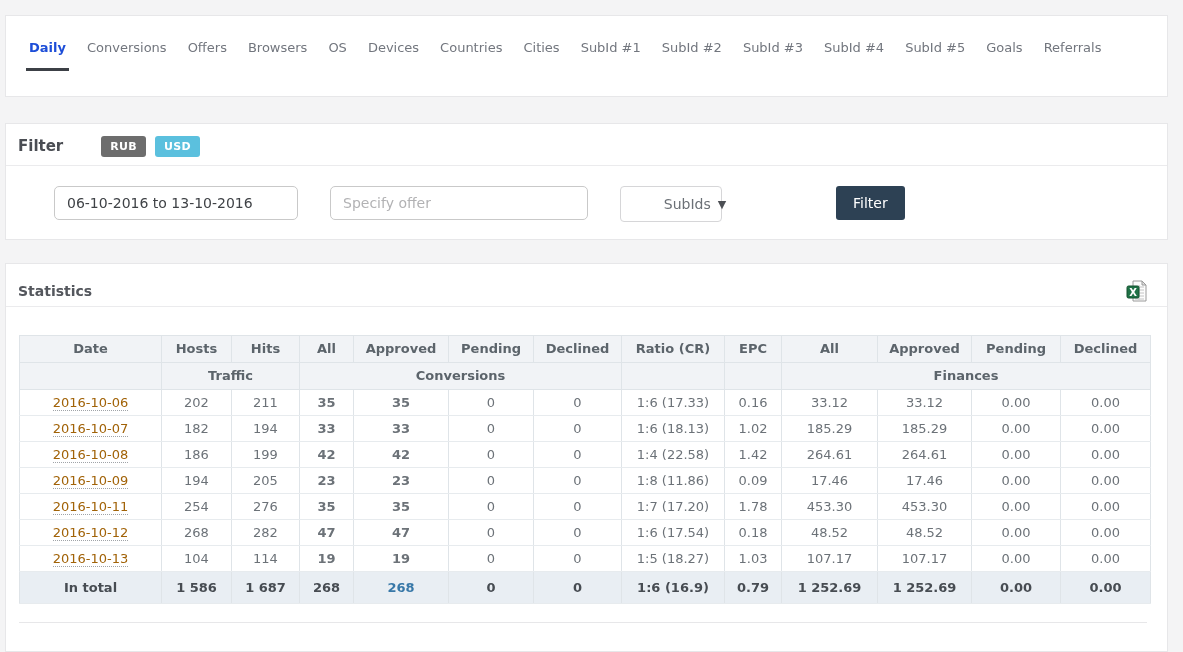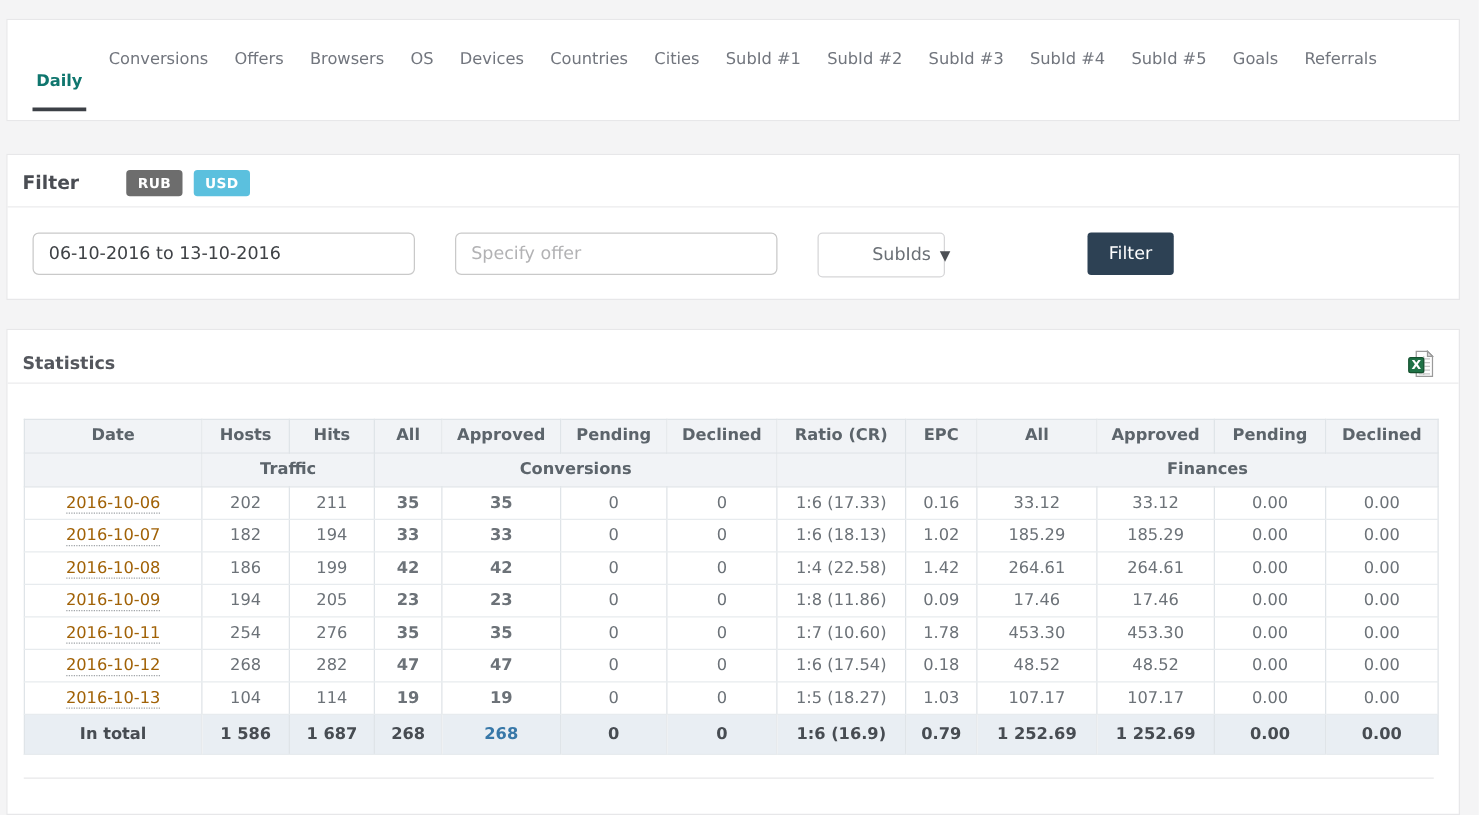--- a/index.html
+++ b/index.html
@@ -5,31 +5,31 @@
   * { margin:0; padding:0; box-sizing:border-box; }
   html,body { width:1183px; height:652px; overflow:hidden; }
   body { background:#f4f4f5; font-family:"DejaVu Sans","Liberation Sans",sans-serif; color:#55585e; }
   .page { padding-top:15px; }
   .card { background:#fff; border:1px solid #e7e7e9; margin:0 15px 0 5px; }
 
   
   .card-tabs { height:82px; padding:24px 0 0 20px; margin-bottom:26px; }
   .tabs { display:flex; align-items:flex-start; }
   .tab { font-size:13px; color:#72767e; padding:0 3px 13px 3px; margin-right:15px; cursor:pointer; white-space:nowrap; }
-  .tab.active { color:#0f766e; font-weight:bold; border-bottom:3px solid #3c4046;margin-top:18px; }
+  .tab.active { color:#1d4ed8; font-weight:bold; border-bottom:3px solid #3c4046; }
 
   
   .card-filter { height:117px; margin-bottom:23px; }
   .filter-head { display:flex; align-items:center; padding:12px 0 10px 12px; height:41px; }
   .filter-title { font-size:15px; font-weight:bold; color:#4a4d53; margin-right:38px; }
   .badge { display:inline-block; color:#fff; font-size:11px; font-weight:bold; padding:4px 9px; border-radius:3px; margin-right:9px; cursor:pointer; letter-spacing:.3px; }
   .filter-body { border-top:1px solid #ebebed; padding:20px 0 0 20px; display:flex; align-items:flex-start; }
   .txt-input { height:34px; border:1px solid #c9c9c9; border-radius:5px; font-size:14px; color:#3f4246; padding:0 12px; font-family:inherit; outline:none; }
   .txt-input::placeholder { color:#b2b2b4; }
-  .in-date { width:306px; margin-right:32px; }
+  .in-date { width:244px; margin-right:32px;margin-left:28px; }
   .in-offer { width:258px; margin-right:32px; }
   .dd-subids { height:36px; width:102px; background:#fff; border:1px solid #d6d6d8; border-radius:4px; font-size:14px; color:#6b7076; display:flex; align-items:center; justify-content:center; gap:7px; cursor:pointer; margin-right:114px; font-family:inherit;padding-left:48px; }
   .dd-caret { font-size:11px; color:#4c4f54; }
   .btn-filter { height:34px; padding:0 17px; background:#2d4154; color:#fff; border:none; border-radius:3px; font-size:14px; cursor:pointer; font-family:inherit; }
 
   
   .card-stats { height:389px; overflow:hidden; }
   .stats-head { display:flex; align-items:center; justify-content:space-between; padding:12px 20px 0 12px; height:42px; }
   .stats-title { font-size:14px; font-weight:bold; color:#54575d; }
   .export-btn { cursor:pointer; line-height:0; }
@@ -212,21 +212,21 @@
             <td>0.00</td>
           </tr>
           <tr>
             <td><span class="date-link">2016-10-11</span></td>
             <td>254</td>
             <td>276</td>
             <td class="blue">35</td>
             <td class="blue">35</td>
             <td>0</td>
             <td>0</td>
-            <td>1:7 (10.60)</td>
+            <td>1:7 (17.20)</td>
             <td>1.78</td>
             <td>453.30</td>
             <td>453.30</td>
             <td>0.00</td>
             <td>0.00</td>
           </tr>
           <tr>
             <td><span class="date-link">2016-10-12</span></td>
             <td>268</td>
             <td>282</td>

